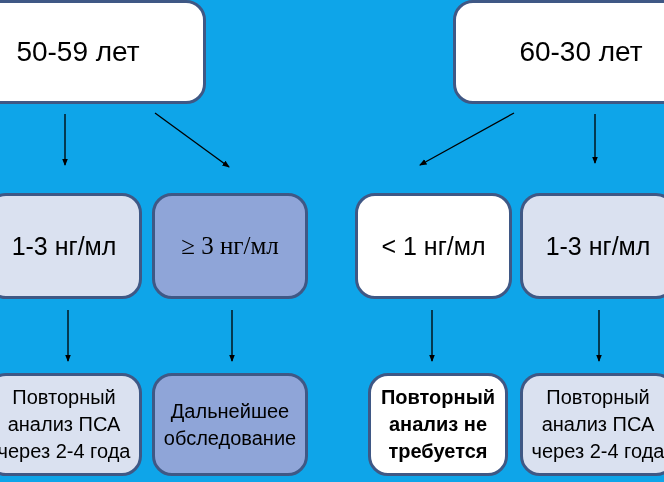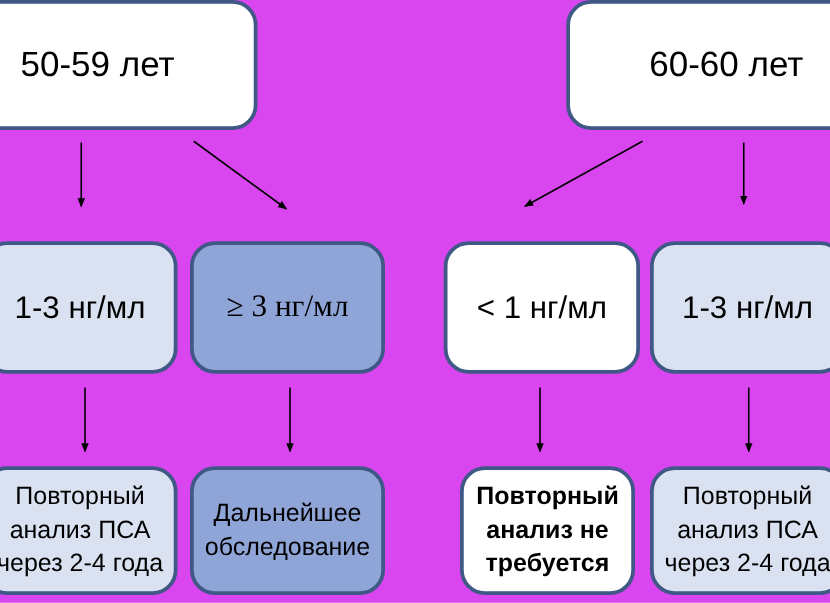--- a/index.html
+++ b/index.html
@@ -4,21 +4,21 @@
 <style>
   html, body { margin: 0; padding: 0; }
   body {
     font-family: "Liberation Sans", sans-serif;
     background: #ffffff;
   }
   .canvas {
     position: relative;
     width: 664px;
     height: 482px;
-    background: #d946ef;
+    background: #0ea5e9;
     overflow: hidden;
   }
   .arrows-layer {
     position: absolute;
     left: 0; top: 0;
     width: 664px; height: 482px;
     pointer-events: none;
   }
   .node {
     position: absolute;
@@ -58,21 +58,21 @@
     <line class="arrow-line" x1="68" y1="310" x2="68" y2="361" marker-end="url(#ah)"></line>
     <line class="arrow-line" x1="232" y1="310" x2="232" y2="361" marker-end="url(#ah)"></line>
     <line class="arrow-line" x1="432" y1="310" x2="432" y2="361" marker-end="url(#ah)"></line>
     <line class="arrow-line" x1="599" y1="310" x2="599" y2="361" marker-end="url(#ah)"></line>
   </svg>
 
   <div class="node fill-white age-node" style="left:-50px; top:0px; width:256px; height:104px;">
     <span>50-59 лет</span>
   </div>
   <div class="node fill-white age-node" style="left:453px; top:0px; width:256px; height:104px;">
-    <span>60-60 лет</span>
+    <span>60-30 лет</span>
   </div>
 
   <div class="node fill-light psa-node" style="left:-14px; top:193px; width:156px; height:106px;">
     <span>1-3 нг/мл</span>
   </div>
   <div class="node fill-medium psa-node" style="left:152px; top:193px; width:156px; height:106px;font-family:Liberation Serif, serif;">
     <span>≥ 3 нг/мл</span>
   </div>
   <div class="node fill-white psa-node" style="left:355px; top:193px; width:157px; height:106px;align-items:center;">
     <span>&lt; 1 нг/мл</span>

